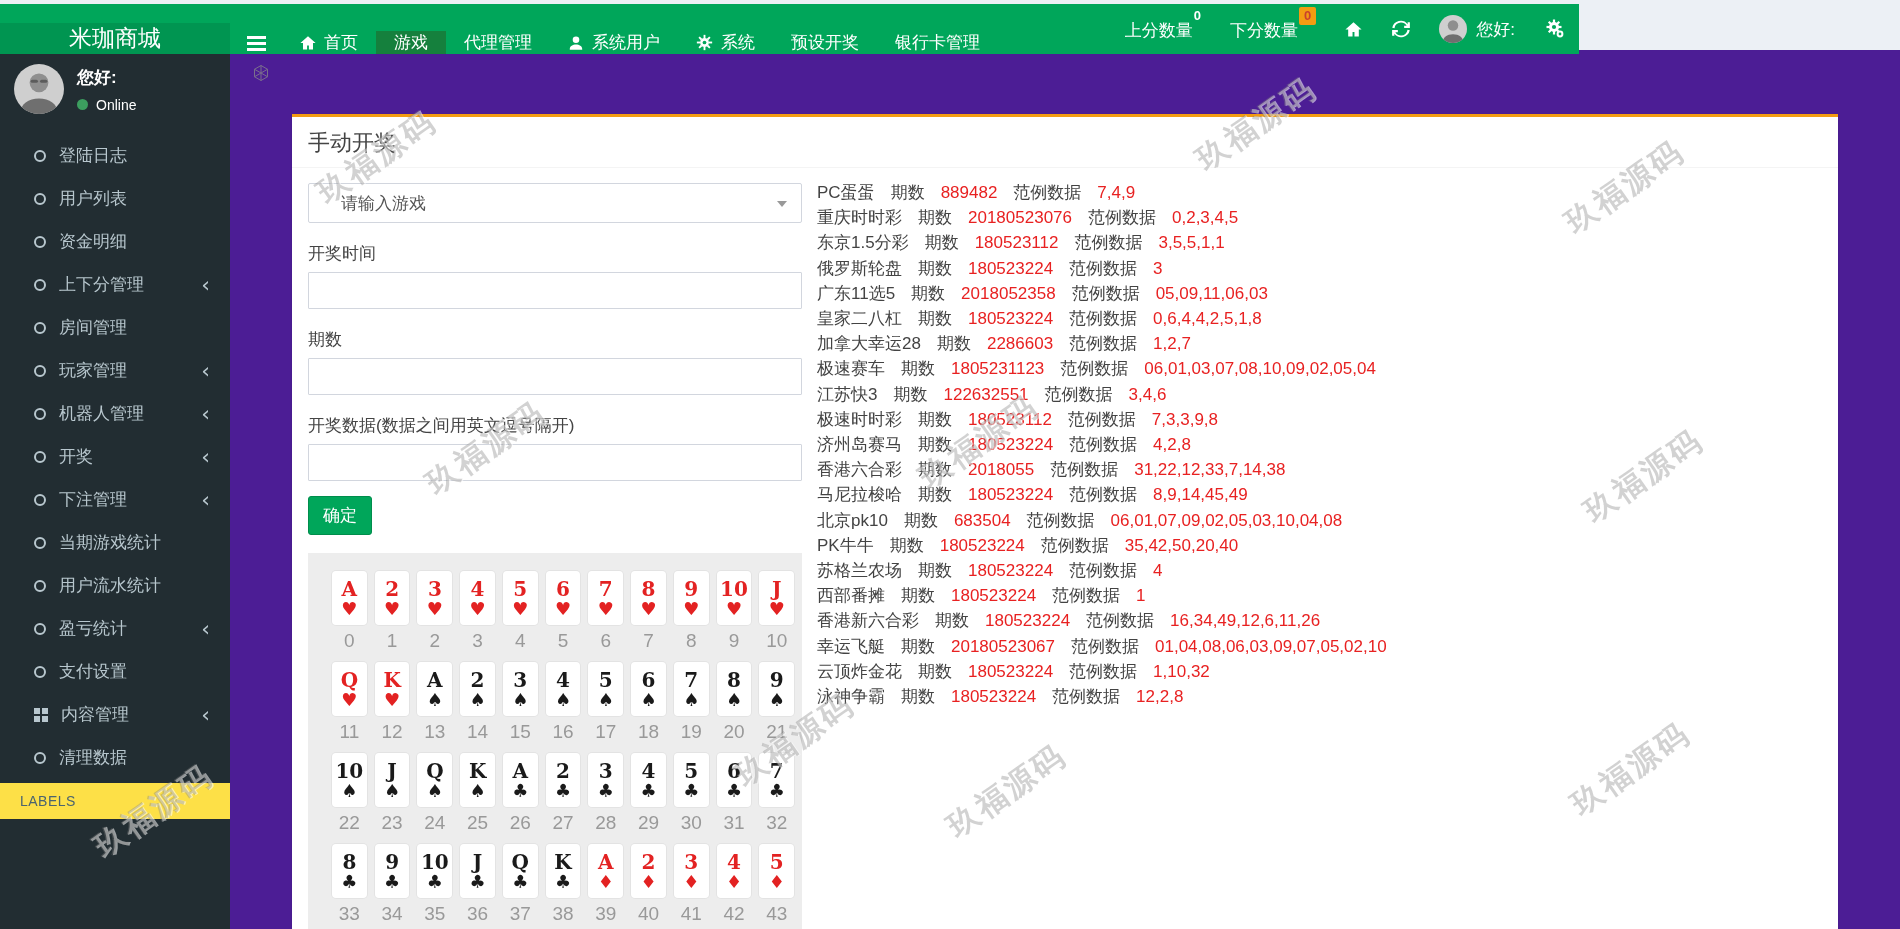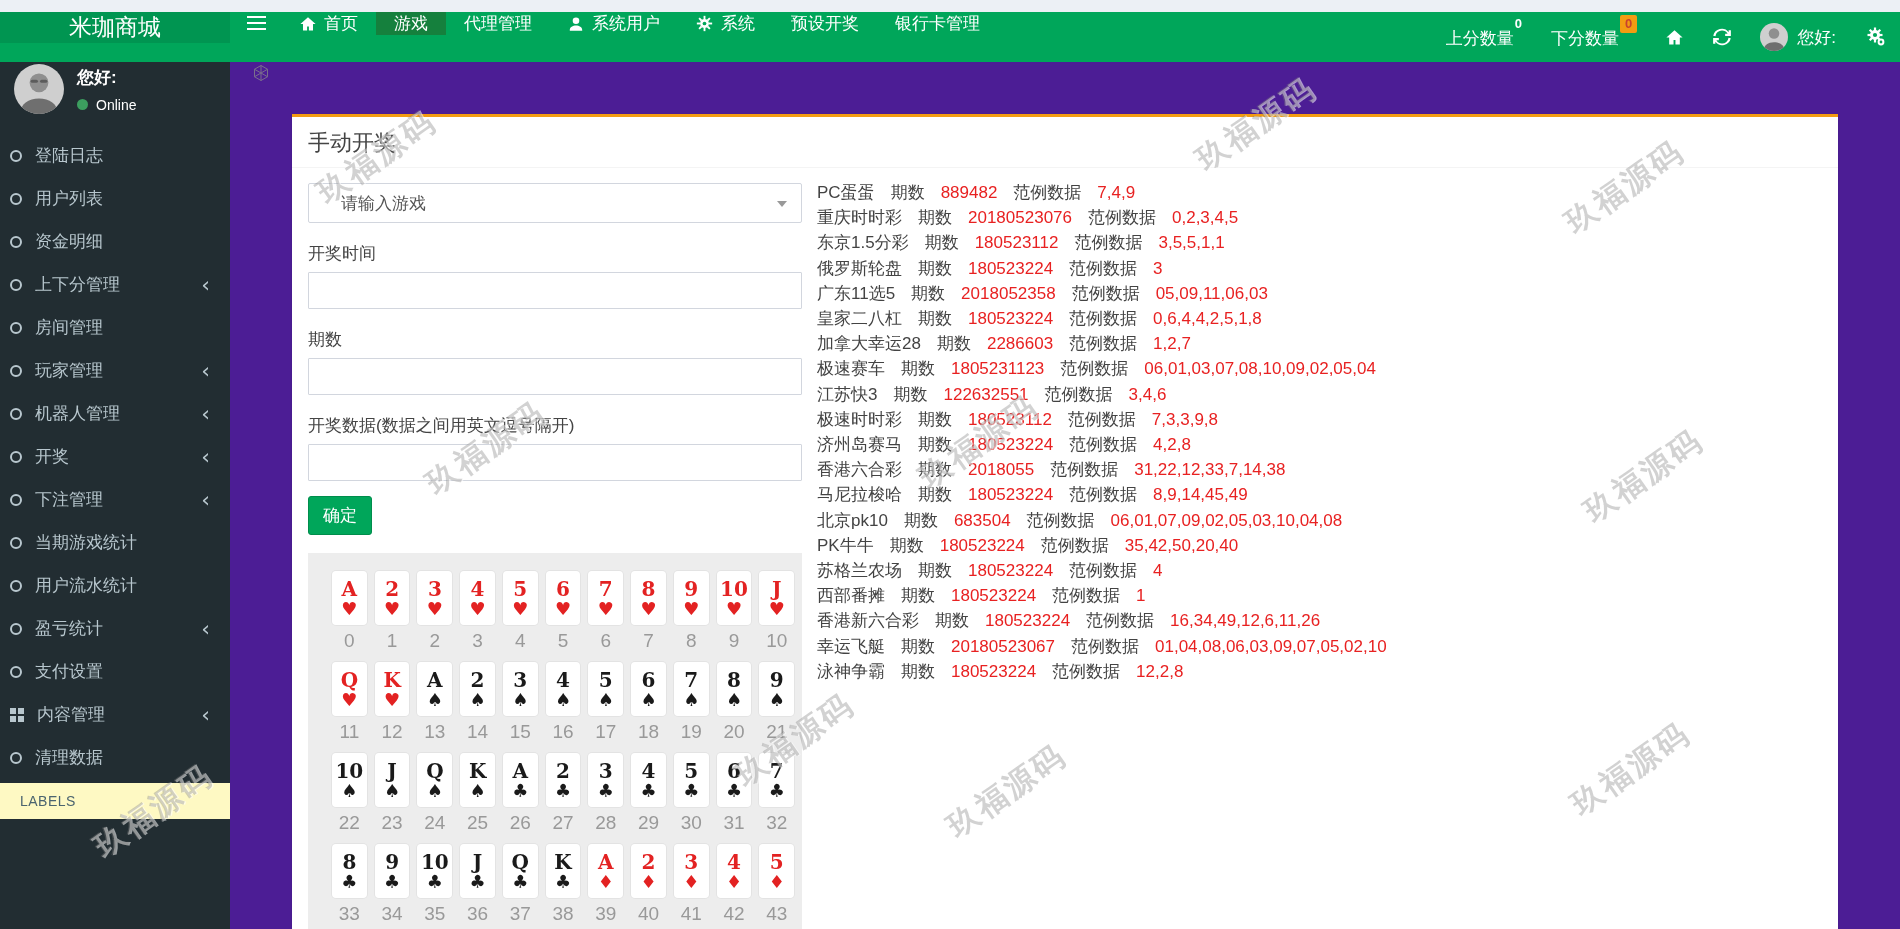--- a/index.html
+++ b/index.html
@@ -3,21 +3,21 @@
 <meta charset="utf-8">
 <style>
   * { box-sizing: border-box; }
   html,body { margin:0; padding:0; }
   body {
     width:1900px; height:929px; overflow:hidden; position:relative;
     font-family:"Liberation Sans","DejaVu Sans",sans-serif;
     background:#ecf0f5;
   }
   
-  .navbar { position:absolute; top:12px; left:0; width:1900px; height:50px; background:#00a65a; display:flex; align-items:flex-start; z-index:20; }
+  .navbar { position:absolute; top:4px; left:0; width:1579px; height:50px; background:#00a65a; display:flex; align-items:flex-end; z-index:20; }
   .brand { width:230px; background:#009551; color:#fff; font-size:23px; display:flex; align-items:center; justify-content:center; cursor:pointer; }
   .hamburger { width:52px; display:flex; align-items:center; justify-content:center; cursor:pointer; }
   .hb { display:inline-block; }
   .hb i { display:block; width:19px; height:2.5px; background:#fff; margin:3.5px 0; }
   .nav-menu { display:flex; align-items:stretch; }
   .nav-item { display:flex; align-items:center; gap:8px; padding:0 18px; color:#fff; font-size:17px; cursor:pointer; text-decoration:none; }
   .nav-item.active { background:#15803d; }
   .nav-ic { display:flex; align-items:center; }
   .nav-right { margin-left:auto; display:flex; align-items:center; }
   .score-item { color:#fff; font-size:17px; padding:0 15px; cursor:pointer; white-space:nowrap; }
@@ -27,26 +27,26 @@
   .user-menu { display:flex; align-items:center; gap:9px; padding:0 14px; color:#fff; font-size:17px; cursor:pointer; }
   .avatar-sm { width:28px; height:28px; border-radius:50%; overflow:hidden; display:block; }
   
   .sidebar { position:absolute; top:50px; left:0; width:230px; bottom:0; background:#222d32; z-index:2; }
   .user-panel { display:flex; align-items:center; gap:13px; padding:14px 14px 10px 14px; }
   .avatar-lg { width:50px; height:50px; border-radius:50%; overflow:hidden; display:block; flex-shrink:0; }
   .user-name { color:#fff; font-weight:bold; font-size:17px; margin-bottom:8px; }
   .user-status { color:#fff; font-size:14px; display:flex; align-items:center; gap:8px; cursor:pointer; }
   .dot { width:11px; height:11px; border-radius:50%; background:#3c9e5f; display:inline-block; }
   .menu { list-style:none; margin:10px 0 0 0; padding:0; }
-  .menu-item { height:43px; display:flex; align-items:center; padding:0 20px 0 10px; color:#b8c7ce; font-size:17px; cursor:pointer; }
+  .menu-item { height:43px; display:flex; align-items:center; padding:0 20px 0 34px; color:#b8c7ce; font-size:17px; cursor:pointer; }
   .mi-circle { width:12px; height:12px; border:2px solid #b8c7ce; border-radius:50%; flex-shrink:0; }
   .mi-grid { width:14px; height:14px; flex-shrink:0; display:flex; }
   .mi-label { margin-left:13px; white-space:nowrap; }
   .mi-arrow { margin-left:auto; font-size:22px; line-height:1; color:#b8c7ce; font-family:"DejaVu Sans",sans-serif; }
-  .menu-header { height:36px; line-height:36px; padding:0 20px; background:#fef9c3; color:#4b646f; font-size:14px; letter-spacing:.5px; margin-top:4px; }
+  .menu-header { height:36px; line-height:36px; padding:0 20px; background:#fde047; color:#4b646f; font-size:14px; letter-spacing:.5px; margin-top:4px; }
   
   .content { position:absolute; left:230px; top:50px; right:0; bottom:0; background:#4c1d95; z-index:1; }
   .crumb { position:absolute; top:14px; left:22px; opacity:.75; }
   .panel { position:absolute; top:64px; left:62px; width:1546px; height:900px; background:#fff; border-top:3px solid #f39c12; box-shadow:0 1px 2px rgba(0,0,0,.12); }
   .panel-header { padding:11px 16px 9px; border-bottom:1px solid #f4f4f4; }
   .panel-title { margin:0; font-size:22px; font-weight:400; color:#444; }
   .panel-body { padding:10px 16px; display:flex; align-items:flex-start; }
   .form-col { width:494px; flex-shrink:0; }
   .select-box { margin-top:5px; height:40px; border:1px solid #d2d6de; border-radius:2px; background:#fff; display:flex; align-items:center; padding:0 32px; color:#555; font-size:17px; position:relative; cursor:pointer; }
   .caret { position:absolute; right:14px; top:17px; width:0; height:0; border-left:5px solid transparent; border-right:5px solid transparent; border-top:6px solid #999; }
@@ -652,20 +652,21 @@
           <div class="lot-row"><span class="lot-name">极速时时彩</span><span class="lot-lbl">期数</span><span class="lot-period">180523112</span><span class="lot-lbl">范例数据</span><span class="lot-sample">7,3,3,9,8</span></div>
           <div class="lot-row"><span class="lot-name">济州岛赛马</span><span class="lot-lbl">期数</span><span class="lot-period">180523224</span><span class="lot-lbl">范例数据</span><span class="lot-sample">4,2,8</span></div>
           <div class="lot-row"><span class="lot-name">香港六合彩</span><span class="lot-lbl">期数</span><span class="lot-period">2018055</span><span class="lot-lbl">范例数据</span><span class="lot-sample">31,22,12,33,7,14,38</span></div>
           <div class="lot-row"><span class="lot-name">马尼拉梭哈</span><span class="lot-lbl">期数</span><span class="lot-period">180523224</span><span class="lot-lbl">范例数据</span><span class="lot-sample">8,9,14,45,49</span></div>
           <div class="lot-row"><span class="lot-name">北京pk10</span><span class="lot-lbl">期数</span><span class="lot-period">683504</span><span class="lot-lbl">范例数据</span><span class="lot-sample">06,01,07,09,02,05,03,10,04,08</span></div>
           <div class="lot-row"><span class="lot-name">PK牛牛</span><span class="lot-lbl">期数</span><span class="lot-period">180523224</span><span class="lot-lbl">范例数据</span><span class="lot-sample">35,42,50,20,40</span></div>
           <div class="lot-row"><span class="lot-name">苏格兰农场</span><span class="lot-lbl">期数</span><span class="lot-period">180523224</span><span class="lot-lbl">范例数据</span><span class="lot-sample">4</span></div>
           <div class="lot-row"><span class="lot-name">西部番摊</span><span class="lot-lbl">期数</span><span class="lot-period">180523224</span><span class="lot-lbl">范例数据</span><span class="lot-sample">1</span></div>
           <div class="lot-row"><span class="lot-name">香港新六合彩</span><span class="lot-lbl">期数</span><span class="lot-period">180523224</span><span class="lot-lbl">范例数据</span><span class="lot-sample">16,34,49,12,6,11,26</span></div>
           <div class="lot-row"><span class="lot-name">幸运飞艇</span><span class="lot-lbl">期数</span><span class="lot-period">20180523067</span><span class="lot-lbl">范例数据</span><span class="lot-sample">01,04,08,06,03,09,07,05,02,10</span></div>
+          <div class="lot-row"><span class="lot-name">云顶炸金花</span><span class="lot-lbl">期数</span><span class="lot-period">180523224</span><span class="lot-lbl">范例数据</span><span class="lot-sample">1,10,32</span></div>
           <div class="lot-row"><span class="lot-name">泳神争霸</span><span class="lot-lbl">期数</span><span class="lot-period">180523224</span><span class="lot-lbl">范例数据</span><span class="lot-sample">12,2,8</span></div>
         </div>
     </div>
   </section>
 </main>
 
 <div class="wm" style="left: 309px; top: 136px;">玖福源码</div>
 <div class="wm" style="left: 1188px; top: 103px;">玖福源码</div>
 <div class="wm" style="left: 1557px; top: 166px;">玖福源码</div>
 <div class="wm" style="left: 418px; top: 427px;">玖福源码</div>

